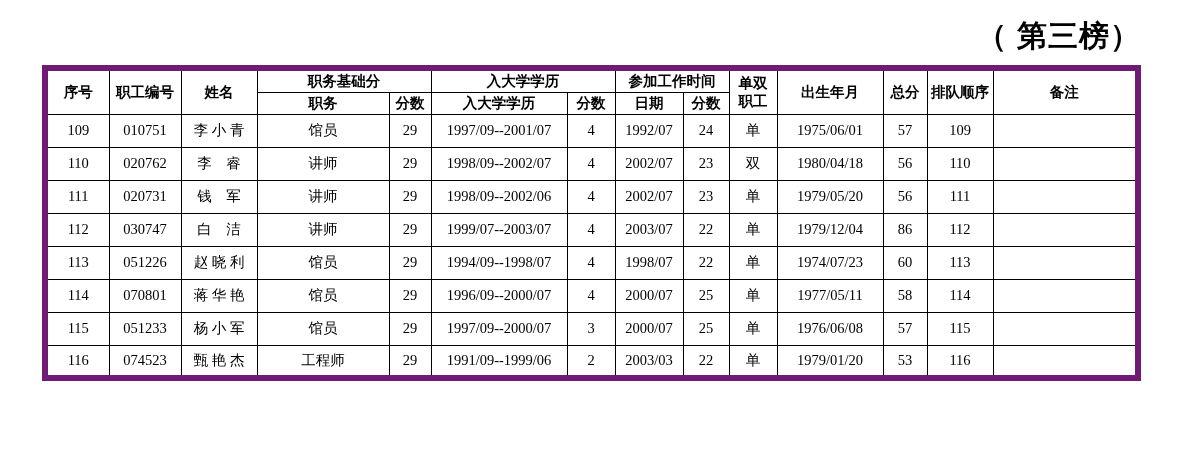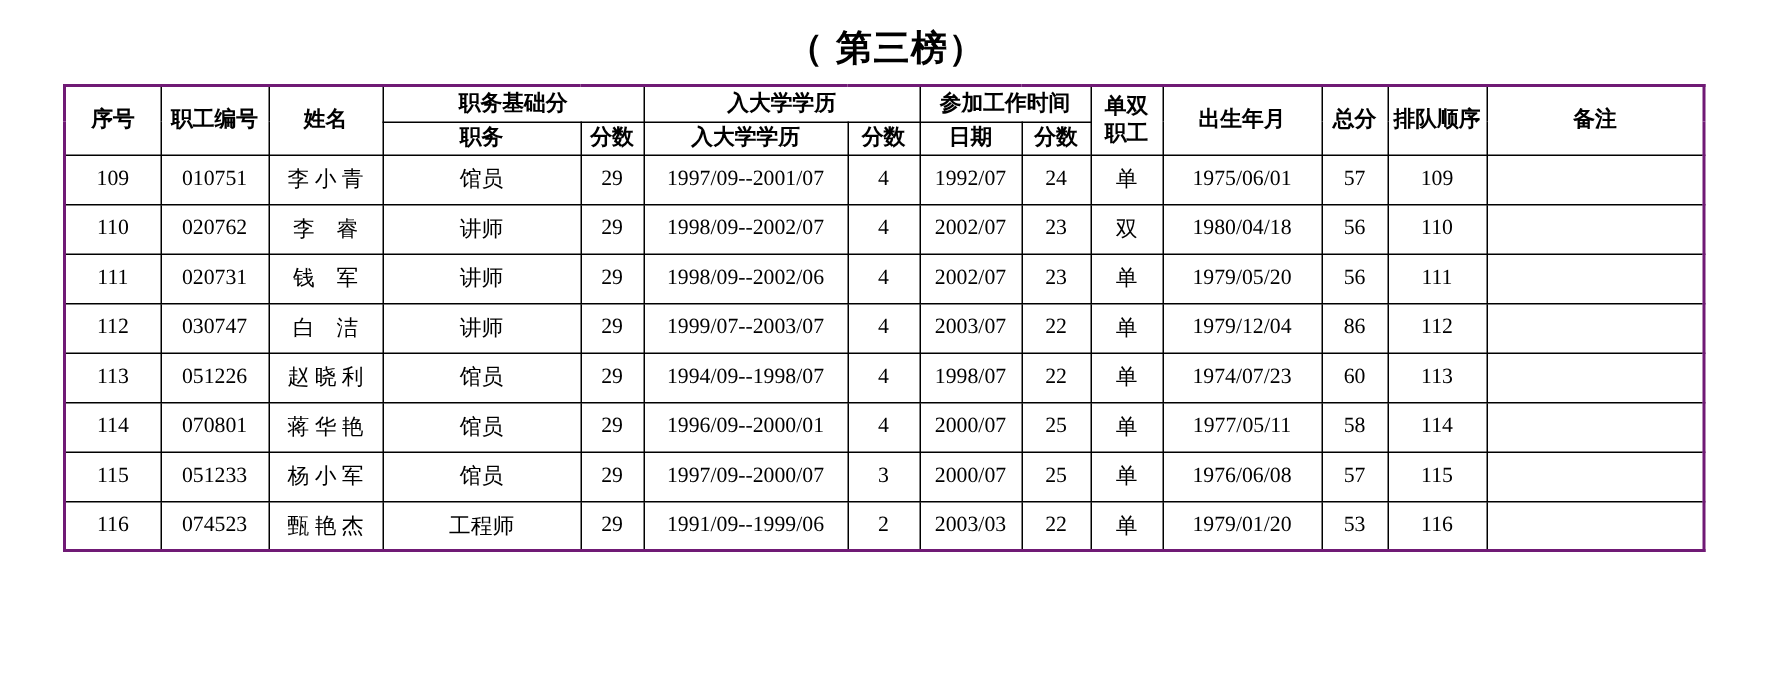--- a/index.html
+++ b/index.html
@@ -10,34 +10,34 @@
     font-family: "Liberation Serif", "DejaVu Serif", serif;
     color: #000000;
     overflow: hidden;
   }
   .page {
     width: 1182px;
     height: 456px;
     position: relative;
   }
   .doc-title {
-    text-align: center;
+    text-align: right;
     width: 1100px;
     margin: 16px auto 8px auto;
     font-family: "Liberation Sans", "DejaVu Sans", sans-serif;
     font-weight: bold;
-    font-size: 24px;
+    font-size: 30px;
     letter-spacing: 1px;
   }
   table.rank-table {
     border-collapse: collapse;
     table-layout: fixed;
     margin-left: 42px;
     width: 1093px;
-    border: 2px solid #701a75;
+    border: 6px solid #701a75;
   }
   .rank-table th, .rank-table td {
     border: 1px solid #000;
     text-align: center;
     vertical-align: middle;
     overflow: hidden;
     white-space: nowrap;
   }
   .rank-table th {
     font-family: "Liberation Sans", "DejaVu Sans", sans-serif;
@@ -180,21 +180,21 @@
           <td>60</td>
           <td>113</td>
           <td></td>
         </tr>
         <tr>
           <td>114</td>
           <td>070801</td>
           <td>蒋 华 艳</td>
           <td>馆员</td>
           <td>29</td>
-          <td>1996/09--2000/01</td>
+          <td>1996/09--2000/07</td>
           <td>4</td>
           <td>2000/07</td>
           <td>25</td>
           <td>单</td>
           <td>1977/05/11</td>
           <td>58</td>
           <td>114</td>
           <td></td>
         </tr>
         <tr>

